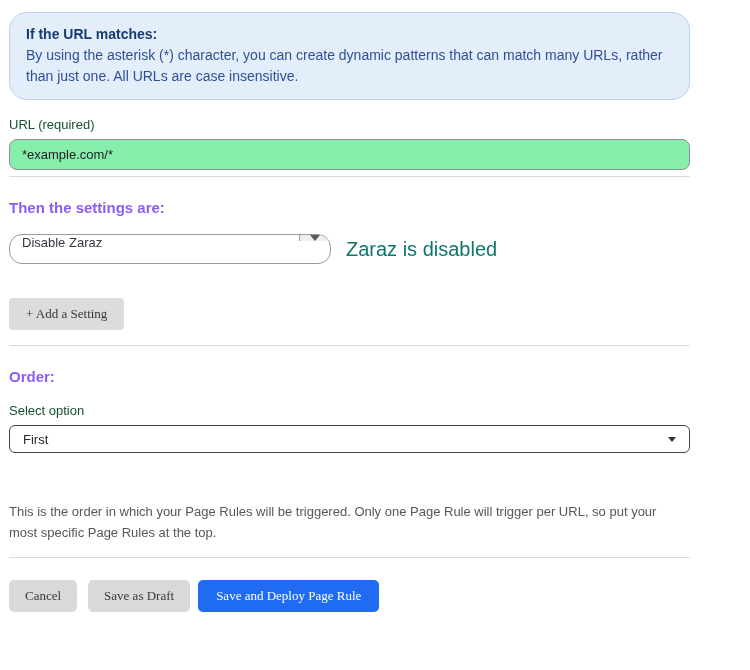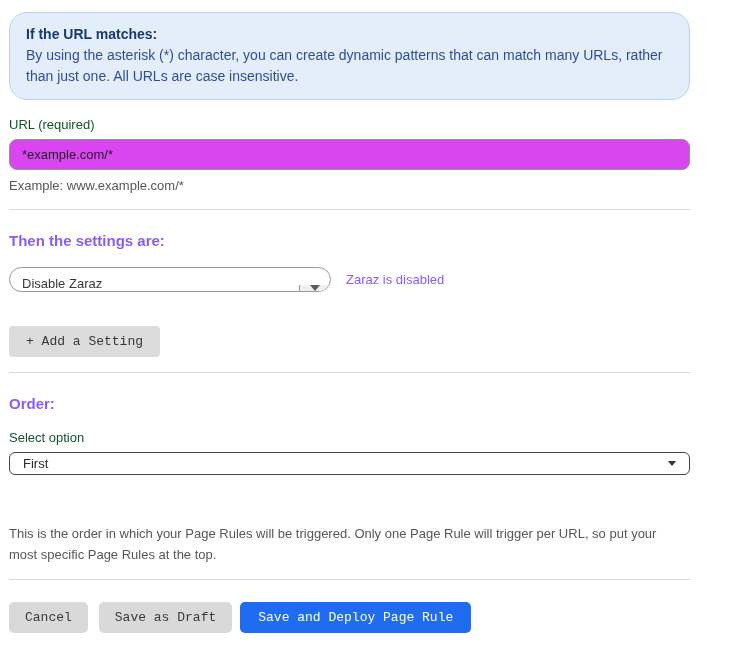--- a/index.html
+++ b/index.html
@@ -42,21 +42,21 @@
   .field-label {
     font-size: 13px;
     color: #14532d;
     margin-bottom: 7px;
   }
 
   .url-input {
     display: block;
     width: 100%;
     height: 31px;
-    background: #d946ef;
+    background: #86efac;
     border: 1px solid #8e9094;
     border-radius: 8px;
     padding: 0 12px;
     font-family: "Liberation Sans", sans-serif;
     font-size: 13px;
     color: #1d1d1f;
     outline: none;
     margin-bottom: 6px;
   }
 
@@ -81,23 +81,23 @@
   }
 
   
   .setting-row {
     display: flex;
     align-items: center;
     margin-bottom: 34px;
   }
   .setting-dropdown {
     display: flex;
-    align-items: flex-end;
+    align-items: flex-start;
     width: 322px;
-    height: 25px;
+    height: 30px;
     background: #ffffff;
     border: 1px solid #9a9a9e;
     border-radius: 13px;
     cursor: pointer;
     overflow: hidden;
   }
   .setting-dropdown-value {
     flex: 1;
     display: flex;
     align-items: center;
@@ -114,43 +114,43 @@
     justify-content: center;
   }
   .caret-down {
     width: 0; height: 0;
     border-left: 5px solid transparent;
     border-right: 5px solid transparent;
     border-top: 6px solid #5b5b5f;
   }
   .setting-status {
     margin-left: 15px;
-    font-size: 13px;
-    color: #8b5cf6;
+    font-size: 20px;
+    color: #0f766e;
   }
 
   .btn {
     display: inline-block;
     border: none;
     border-radius: 5px;
-    font-family: Liberation Mono, monospace;
+    font-family: Liberation Serif, serif;
     font-size: 13px;
     color: #36393f;
     background: #dcdcdc;
     padding: 8px 16px;
     cursor: pointer;
   }
   .add-setting-btn { padding: 8px 17px; border-radius: 4px; margin-bottom: 15px; }
 
   
   .order-select {
     display: flex;
     align-items: center;
     width: 100%;
-    height: 23px;
+    height: 28px;
     background: #ffffff;
     border: 1px solid #444448;
     border-radius: 6px;
     padding: 0 13px;
     font-size: 13px;
     color: #2a2a2d;
     cursor: pointer;
     margin-bottom: 8px;
   }
   .order-select-value { flex: 1; }
@@ -181,21 +181,20 @@
 <div class="page">
 
 
   <div class="info-box">
     <div class="info-heading">If the URL matches:</div>
     <div class="info-body">By using the asterisk (*) character, you can create dynamic patterns that can match many URLs, rather than just one. All URLs are case insensitive.</div>
   </div>
 
   <div class="field-label">URL (required)</div>
   <input class="url-input" type="text" value="*example.com/*" style="">
-  <div class="helper-text helper-url">Example: www.example.com/*</div>
 
   <hr class="divider">
 
   <div class="section-heading">Then the settings are:</div>
 
   <div class="setting-row">
     <div class="setting-dropdown">
       <div class="setting-dropdown-value">Disable Zaraz</div>
       <div class="setting-dropdown-arrow">
         <span class="caret-down"></span>

